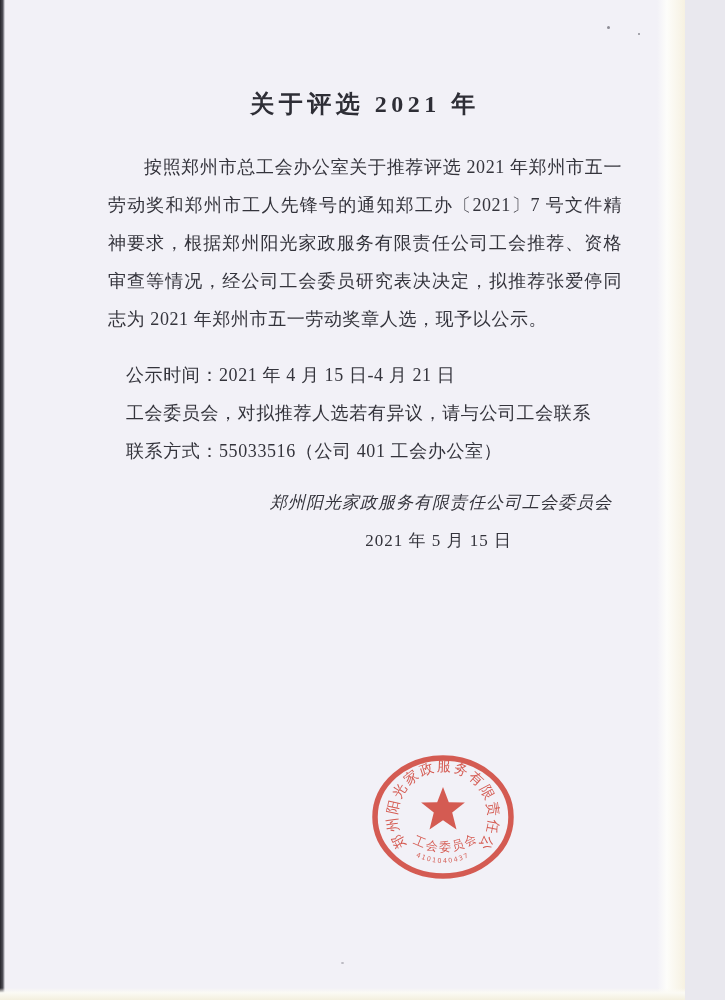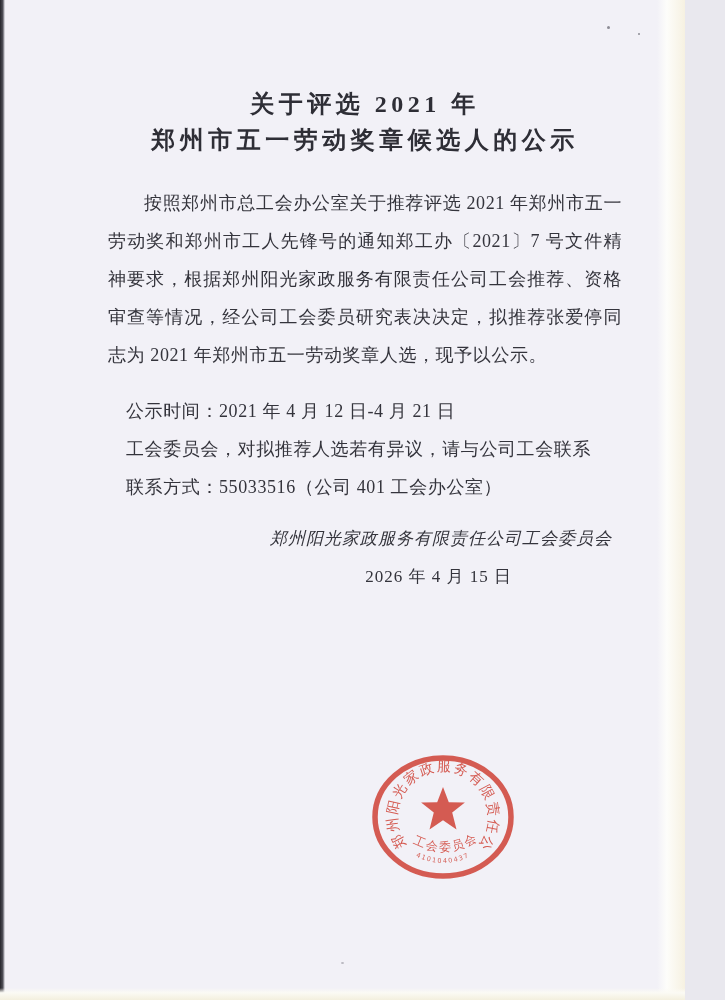--- a/index.html
+++ b/index.html
@@ -90,30 +90,29 @@
 <div class="page">
   <div class="edge-left"></div>
   <div class="edge-right"></div>
   <div class="edge-bottom"></div>
   <div class="speck s1"></div>
   <div class="speck s2"></div>
   <div class="speck s3"></div>
 
   <div class="content">
     <h1 class="title">关于评选 2021 年</h1>
-    <h1 class="title">郑州市五一劳动奖章候选人的公示</h1>
 
     <p class="para first">按照郑州市总工会办公室关于推荐评选 2021 年郑州市五一劳动奖和郑州市工人先锋号的通知郑工办〔2021〕7 号文件精神要求，根据郑州阳光家政服务有限责任公司工会推荐、资格审查等情况，经公司工会委员研究表决决定，拟推荐张爱停同志为 2021 年郑州市五一劳动奖章人选，现予以公示。</p>
 
-    <p class="info-line">公示时间：2021 年 4 月 12 日-4 月 21 日</p>
+    <p class="info-line">公示时间：2021 年 4 月 15 日-4 月 21 日</p>
     <p class="info-line">工会委员会，对拟推荐人选若有异议，请与公司工会联系</p>
     <p class="info-line">联系方式：55033516（公司 401 工会办公室）</p>
 
     <div class="signature">郑州阳光家政服务有限责任公司工会委员会</div>
-    <div class="issue-date">2026 年 4 月 15 日</div>
+    <div class="issue-date">2021 年 5 月 15 日</div>
   </div>
 
   <svg class="seal" width="160" height="150" viewBox="0 0 160 150">
     <defs>
       <path id="sealArcTop" d="M 44.8 101.6 A 46 46 0 1 1 115.2 101.6" fill="none"></path>
       <path id="sealArcBottomText" d="M 46 96 Q 80 116 114 96" fill="none"></path>
       <path id="sealArcCode" d="M 50 110 Q 80 126 110 110" fill="none"></path>
     </defs>
     <ellipse cx="80" cy="72" rx="68" ry="59" fill="none" stroke="#d93a2b" stroke-width="5.5" stroke-opacity="0.92"></ellipse>
     <polygon points="80,42 85.8,57.2 101.9,57.4 89.2,67.6 93.5,84.6 80,75.2 66.5,84.6 70.8,67.6 58.1,57.4 74.2,57.2" fill="#d93a2b" fill-opacity="0.92"></polygon>

